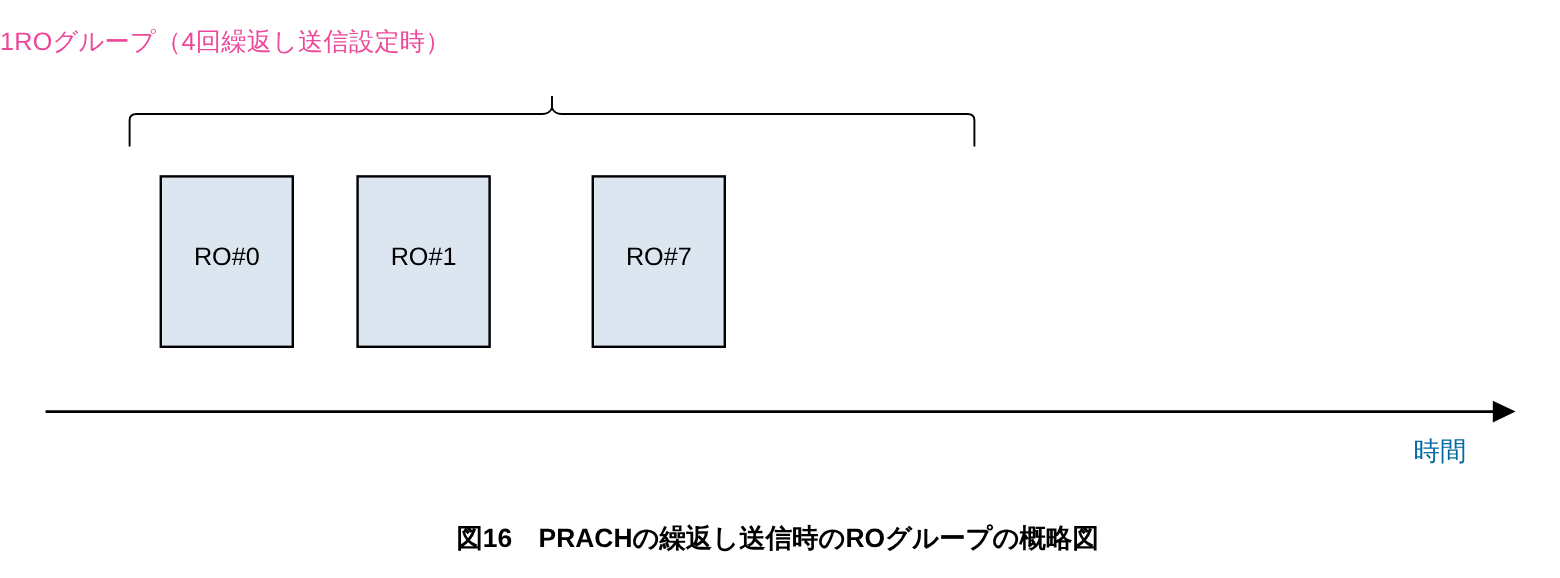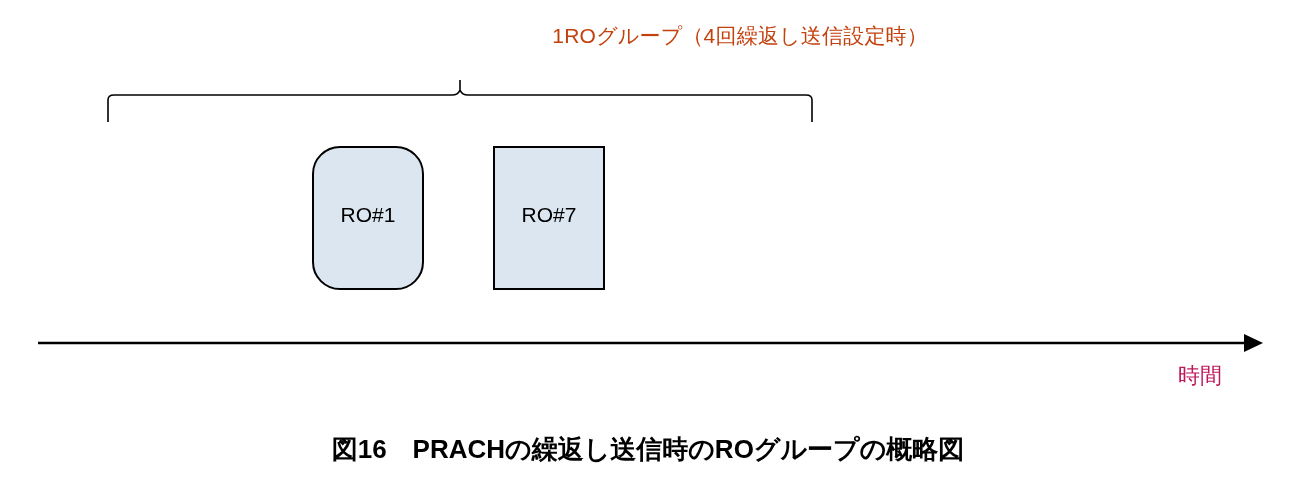--- a/index.html
+++ b/index.html
@@ -23,26 +23,26 @@
     width: 1300px;
     height: 482px;
   }
 
   
   .group-title {
     position: absolute;
     left: 0;
     top: 22px;
     width: 928px;          
-    text-align: right;
+    text-align: left;
     font-size: 21px;
     line-height: 28px;
     letter-spacing: 0.2px;
     white-space: nowrap;
-    color: #c2410c;
+    color: #ec4899;
   }
 
   
   .brace-layer {
     position: absolute;
     left: 0;
     top: 0;
     width: 1300px;
     height: 140px;
   }
@@ -68,51 +68,51 @@
     justify-content: center;
     font-size: 21px;
     line-height: 24px;
     color: #000000;
     white-space: nowrap;
     padding-bottom: 6px;     
     box-sizing: border-box;
   }
 
   #ro-box-0 { left: 133px; }
-  #ro-box-1 { left: 312px; border-radius: 28px; }
+  #ro-box-1 { left: 297px; }
   #ro-box-2 { left: 493px; }
   #ro-box-3 { left: 673px; }
 
   
   .axis-layer {
     position: absolute;
     left: 0;
     top: 330px;
     width: 1300px;
     height: 30px;
   }
 
   .axis-caption {
     position: absolute;
     left: 1178px;
     top: 362px;
     font-size: 22px;
     line-height: 28px;
     white-space: nowrap;
-    color: #be185d;
+    color: #0369a1;
   }
 
   
   .figure-caption {
     position: absolute;
     left: 0;
     top: 434px;
     width: 1296px;
     text-align: center;
-    font-size: 26px;
+    font-size: 22px;
     line-height: 30px;
     font-weight: bold;
     white-space: nowrap;
     color: #000000;
   }
 </style>
 </head>
 <body>
 
 <div id="figure-canvas">
@@ -126,20 +126,23 @@
              L 452 95
              Q 458 95 460 90
              L 460 80
              L 460 90
              Q 462 95 468 95
              L 806 95
              Q 812 95 812 100
              L 812 122" fill="none" stroke="#000000" stroke-width="1.6" stroke-linecap="butt"></path>
   </svg>
 
+  <div class="ro-box" id="ro-box-0">
+    <span class="ro-label">RO#0</span>
+  </div>
   <div class="ro-box" id="ro-box-1">
     <span class="ro-label">RO#1</span>
   </div>
   <div class="ro-box" id="ro-box-2">
     <span class="ro-label">RO#7</span>
   </div>
 
   <svg class="axis-layer" viewBox="0 0 1300 30" xmlns="http://www.w3.org/2000/svg">
     <line x1="38" y1="13" x2="1247" y2="13" stroke="#000000" stroke-width="2.4"></line>
     <polygon points="1244,4 1263,13 1244,22" fill="#000000"></polygon>

